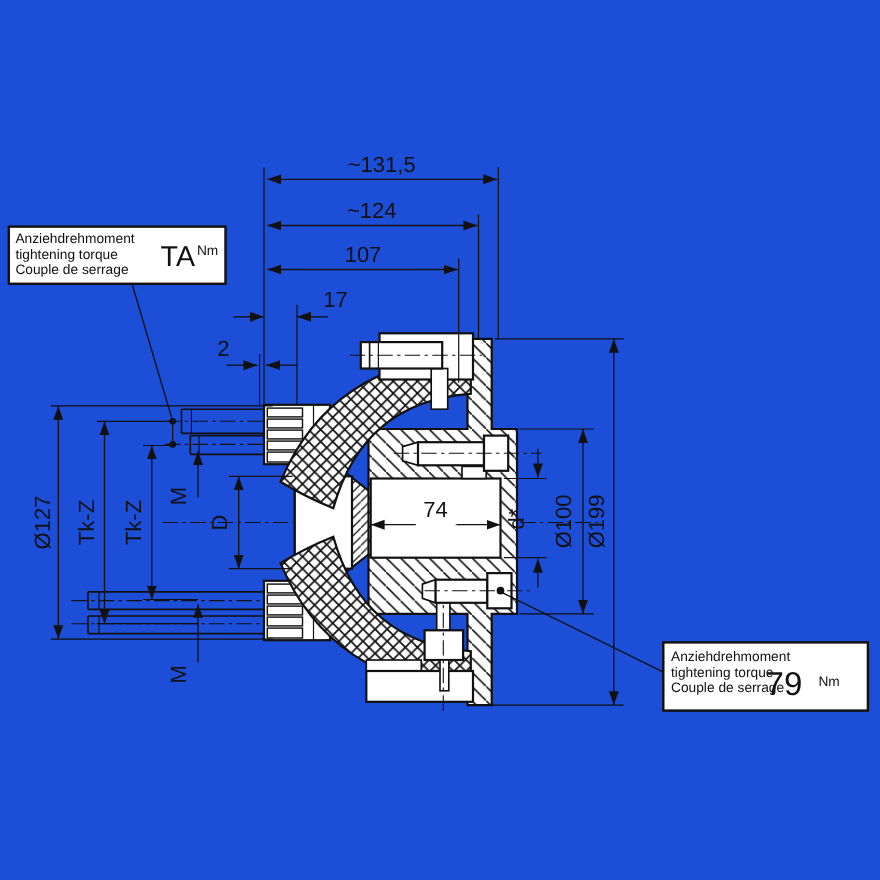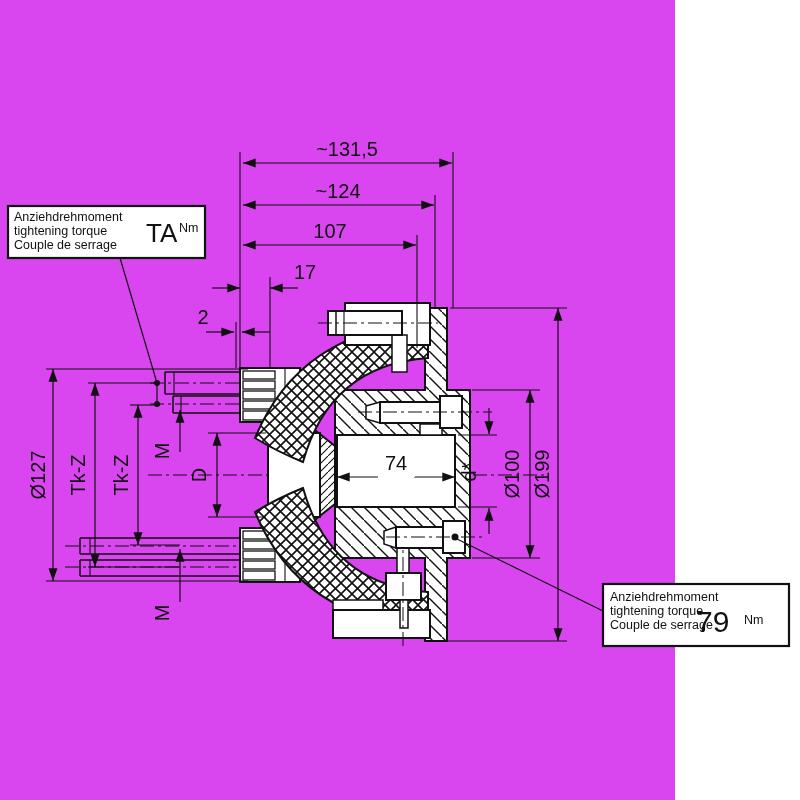--- a/index.html
+++ b/index.html
@@ -1,16 +1,16 @@
 <!DOCTYPE html>
 <html><head>
 <meta charset="utf-8">
 <style>
   html,body{margin:0;padding:0;background:#fff;}
-  .stage{width:675px;height:800px;background:#d946ef;position:relative;font-family:"Liberation Sans",sans-serif;}
+  .stage{width:800px;height:800px;background:#1d4ed8;position:relative;font-family:"Liberation Sans",sans-serif;}
   svg{display:block;}
   text{fill:#111;font-family:"Liberation Sans",sans-serif;}
   .dimtxt{font-size:20px;}
   .boxtxt{font-size:12.5px;}
   .bigval{font-size:26px;}
   .unit{font-size:12.5px;}
   .thin{stroke:#111;stroke-width:1.1;fill:none;}
   .dim{stroke:#111;stroke-width:1.2;fill:none;}
   .body15{stroke:#111;stroke-width:1.5;fill:none;}
   .cl{stroke:#111;stroke-width:1;fill:none;stroke-dasharray:14 4 3 4;}

